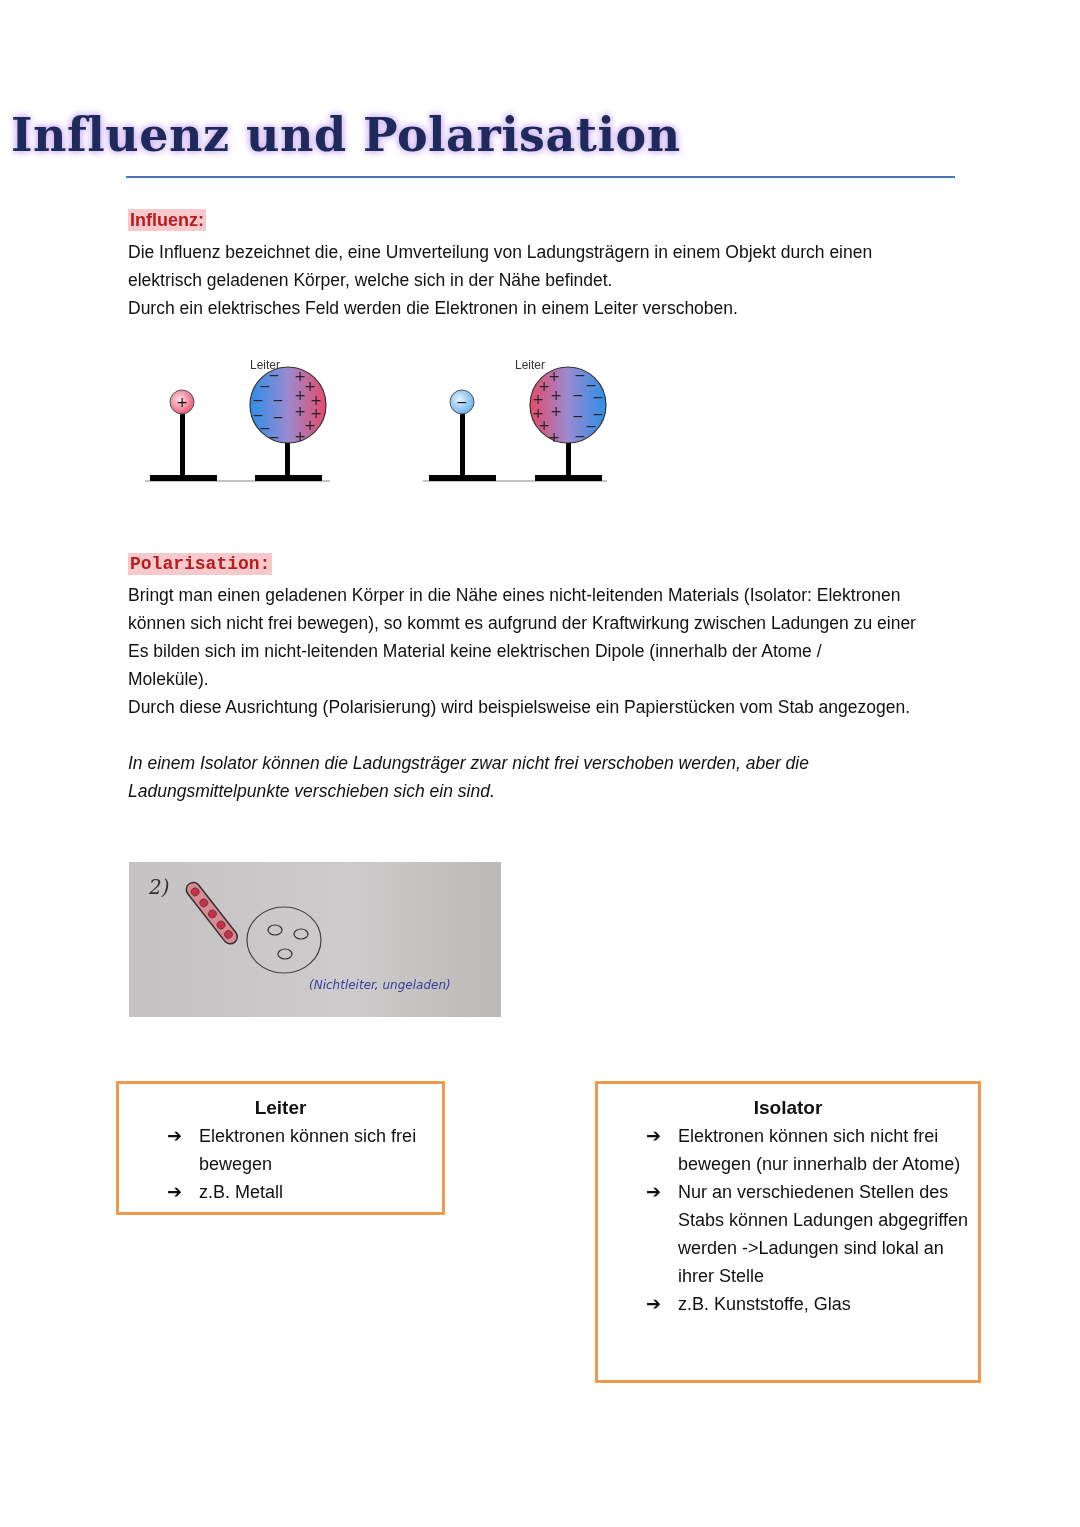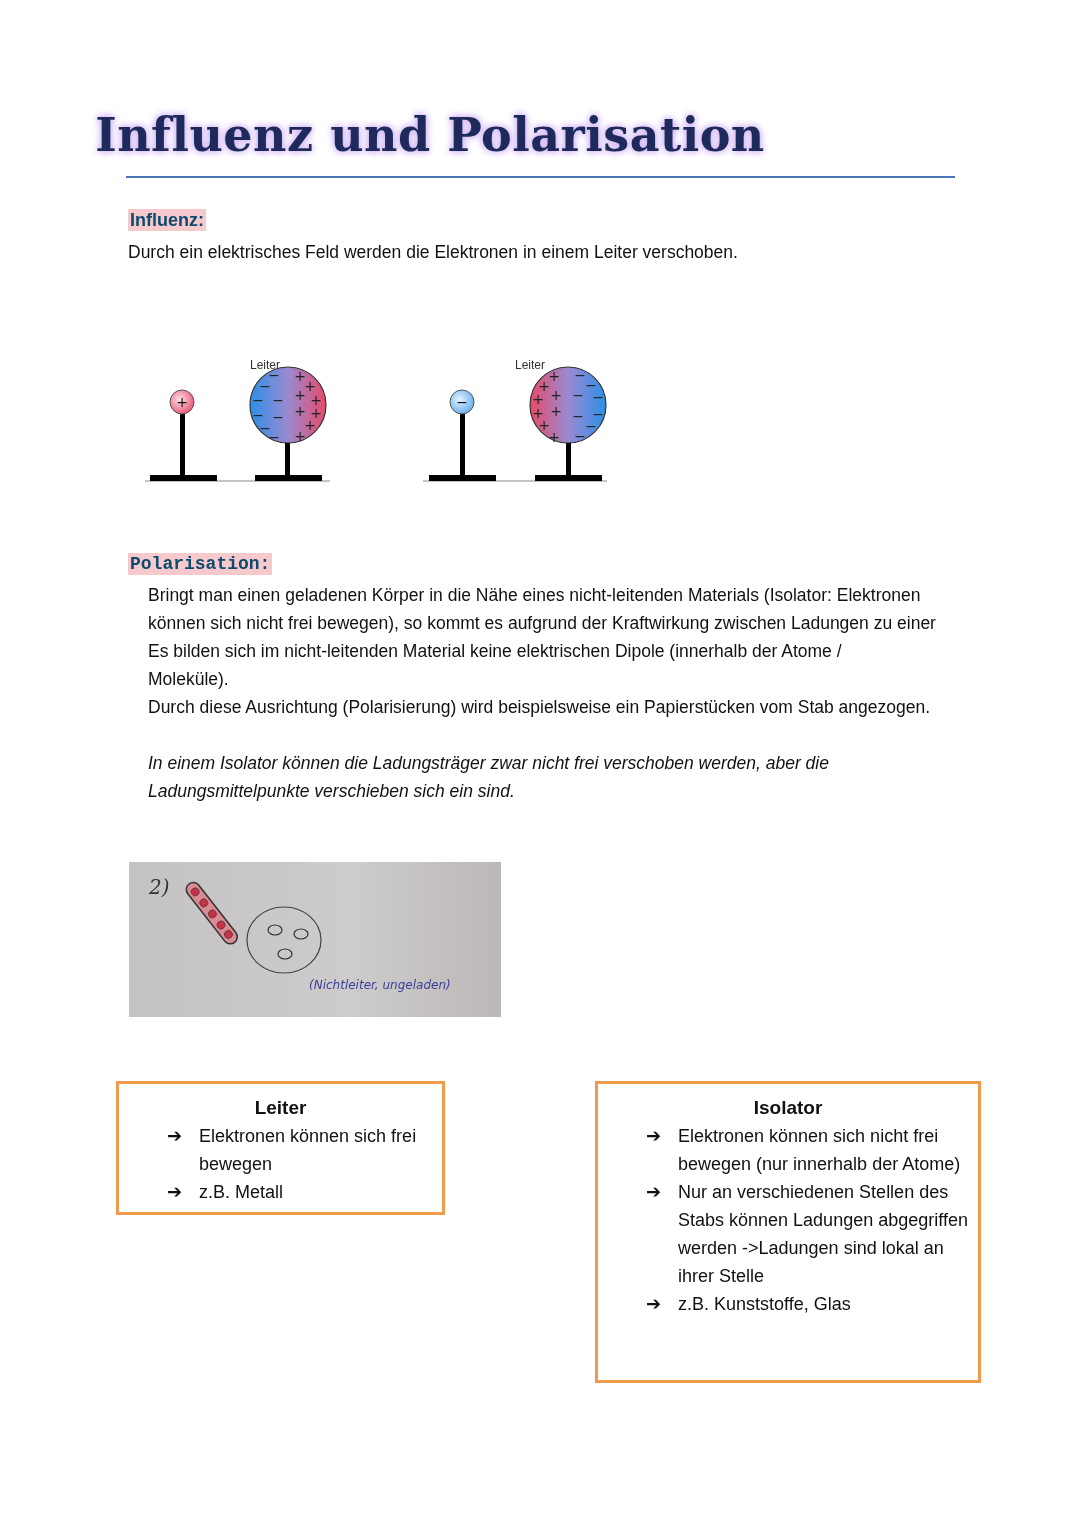--- a/index.html
+++ b/index.html
@@ -1,43 +1,45 @@
 <!DOCTYPE html>
 <html><head>
 <meta charset="utf-8">
 <style>
   html, body { margin:0; padding:0; background:#ffffff; }
   body { width:1080px; height:1527px; position:relative; overflow:hidden;
          font-family:"Liberation Sans", "DejaVu Sans", sans-serif; color:#111; }
-  .title { position:absolute; left:0; width:860px; top:108px; text-align:center;
+  .title { position:absolute; left:11px; width:860px; top:108px; text-align:left;
            font-family:"DejaVu Serif", "Liberation Serif", serif; font-weight:bold;
            font-size:46px; color:#1f2a5c;
            text-shadow: 0 0 6px #c9a8f0, 0 0 10px #d8c0f6; letter-spacing:0.5px; }
   .title-rule { position:absolute; left:126px; width:829px; top:176px; height:2px; background:#4a76b8; }
   .heading { position:absolute; left:128px; font-weight:bold; font-size:18px;
-             background:#f6c9cc; padding:0 2px; color:#0c4a6e; line-height:22px; }
+             background:#f6c9cc; padding:0 2px; color:#b91c1c; line-height:22px; }
   .para { position:absolute; left:128px; width:840px; font-size:17.5px; line-height:28px; color:#111; }
   .para p { margin:0; }
   .italic { font-style:italic; }
   .fig { position:absolute; }
   .photo { position:absolute; left:129px; top:862px; width:372px; height:155px; background:#c7c5c6; }
   .box { position:absolute; border:3px solid #ef9a4d; background:#fff; }
   .box-title { text-align:center; font-weight:bold; font-size:19px; line-height:28px; margin-top:10px; }
   .box ul { list-style:none; margin:0; padding:0; }
   .box li { position:relative; font-size:18px; line-height:28px; padding-left:80px; padding-right:10px; }
   .box li .arrow { position:absolute; left:48px; top:0; font-size:18px; font-weight:bold; }
 </style>
 </head>
 <body>
 
 <div class="title">Influenz und Polarisation</div>
 <div class="title-rule"></div>
 
 <div class="heading" style="top:209px;">Influenz:</div>
 <div class="para" style="top:238px;">
+  <p>Die Influenz bezeichnet die, eine Umverteilung von Ladungsträgern in einem Objekt durch einen</p>
+  <p>elektrisch geladenen Körper, welche sich in der Nähe befindet.</p>
   <p>Durch ein elektrisches Feld werden die Elektronen in einem Leiter verschoben.</p>
 </div>
 
 <svg class="fig" style="left:140px; top:350px;" width="200" height="140">
   <defs>
     <linearGradient id="g1" x1="0" x2="1" y1="0" y2="0">
       <stop offset="0" stop-color="#2d8fe8"></stop>
         <stop offset="0.5" stop-color="#9a8ad0"></stop>
         <stop offset="1" stop-color="#e84a6a"></stop>
     </linearGradient>
@@ -110,21 +112,21 @@
       <text x="163" y="50">−</text>
       <text x="183" y="52">−</text>
     <text x="163" y="71">−</text>
       <text x="183" y="69">−</text>
       <text x="176" y="81">−</text>
       <text x="165" y="91">−</text>
   </g>
 </svg>
 
 <div class="heading" style="top:553px;font-family:Liberation Mono, monospace;">Polarisation:</div>
-<div class="para" style="top:581px;margin-left:20px;">
+<div class="para" style="top:581px;">
   <p>Bringt man einen geladenen Körper in die Nähe eines nicht-leitenden Materials (Isolator: Elektronen</p>
   <p>können sich nicht frei bewegen), so kommt es aufgrund der Kraftwirkung zwischen Ladungen zu einer</p>
   <p>Es bilden sich im nicht-leitenden Material keine elektrischen Dipole (innerhalb der Atome /</p>
   <p>Moleküle).</p>
   <p>Durch diese Ausrichtung (Polarisierung) wird beispielsweise ein Papierstücken vom Stab angezogen.</p>
   <p style="height:28px;"></p>
   <p class="italic">In einem Isolator können die Ladungsträger zwar nicht frei verschoben werden, aber die</p>
   <p class="italic">Ladungsmittelpunkte verschieben sich ein sind.</p>
 </div>
 

